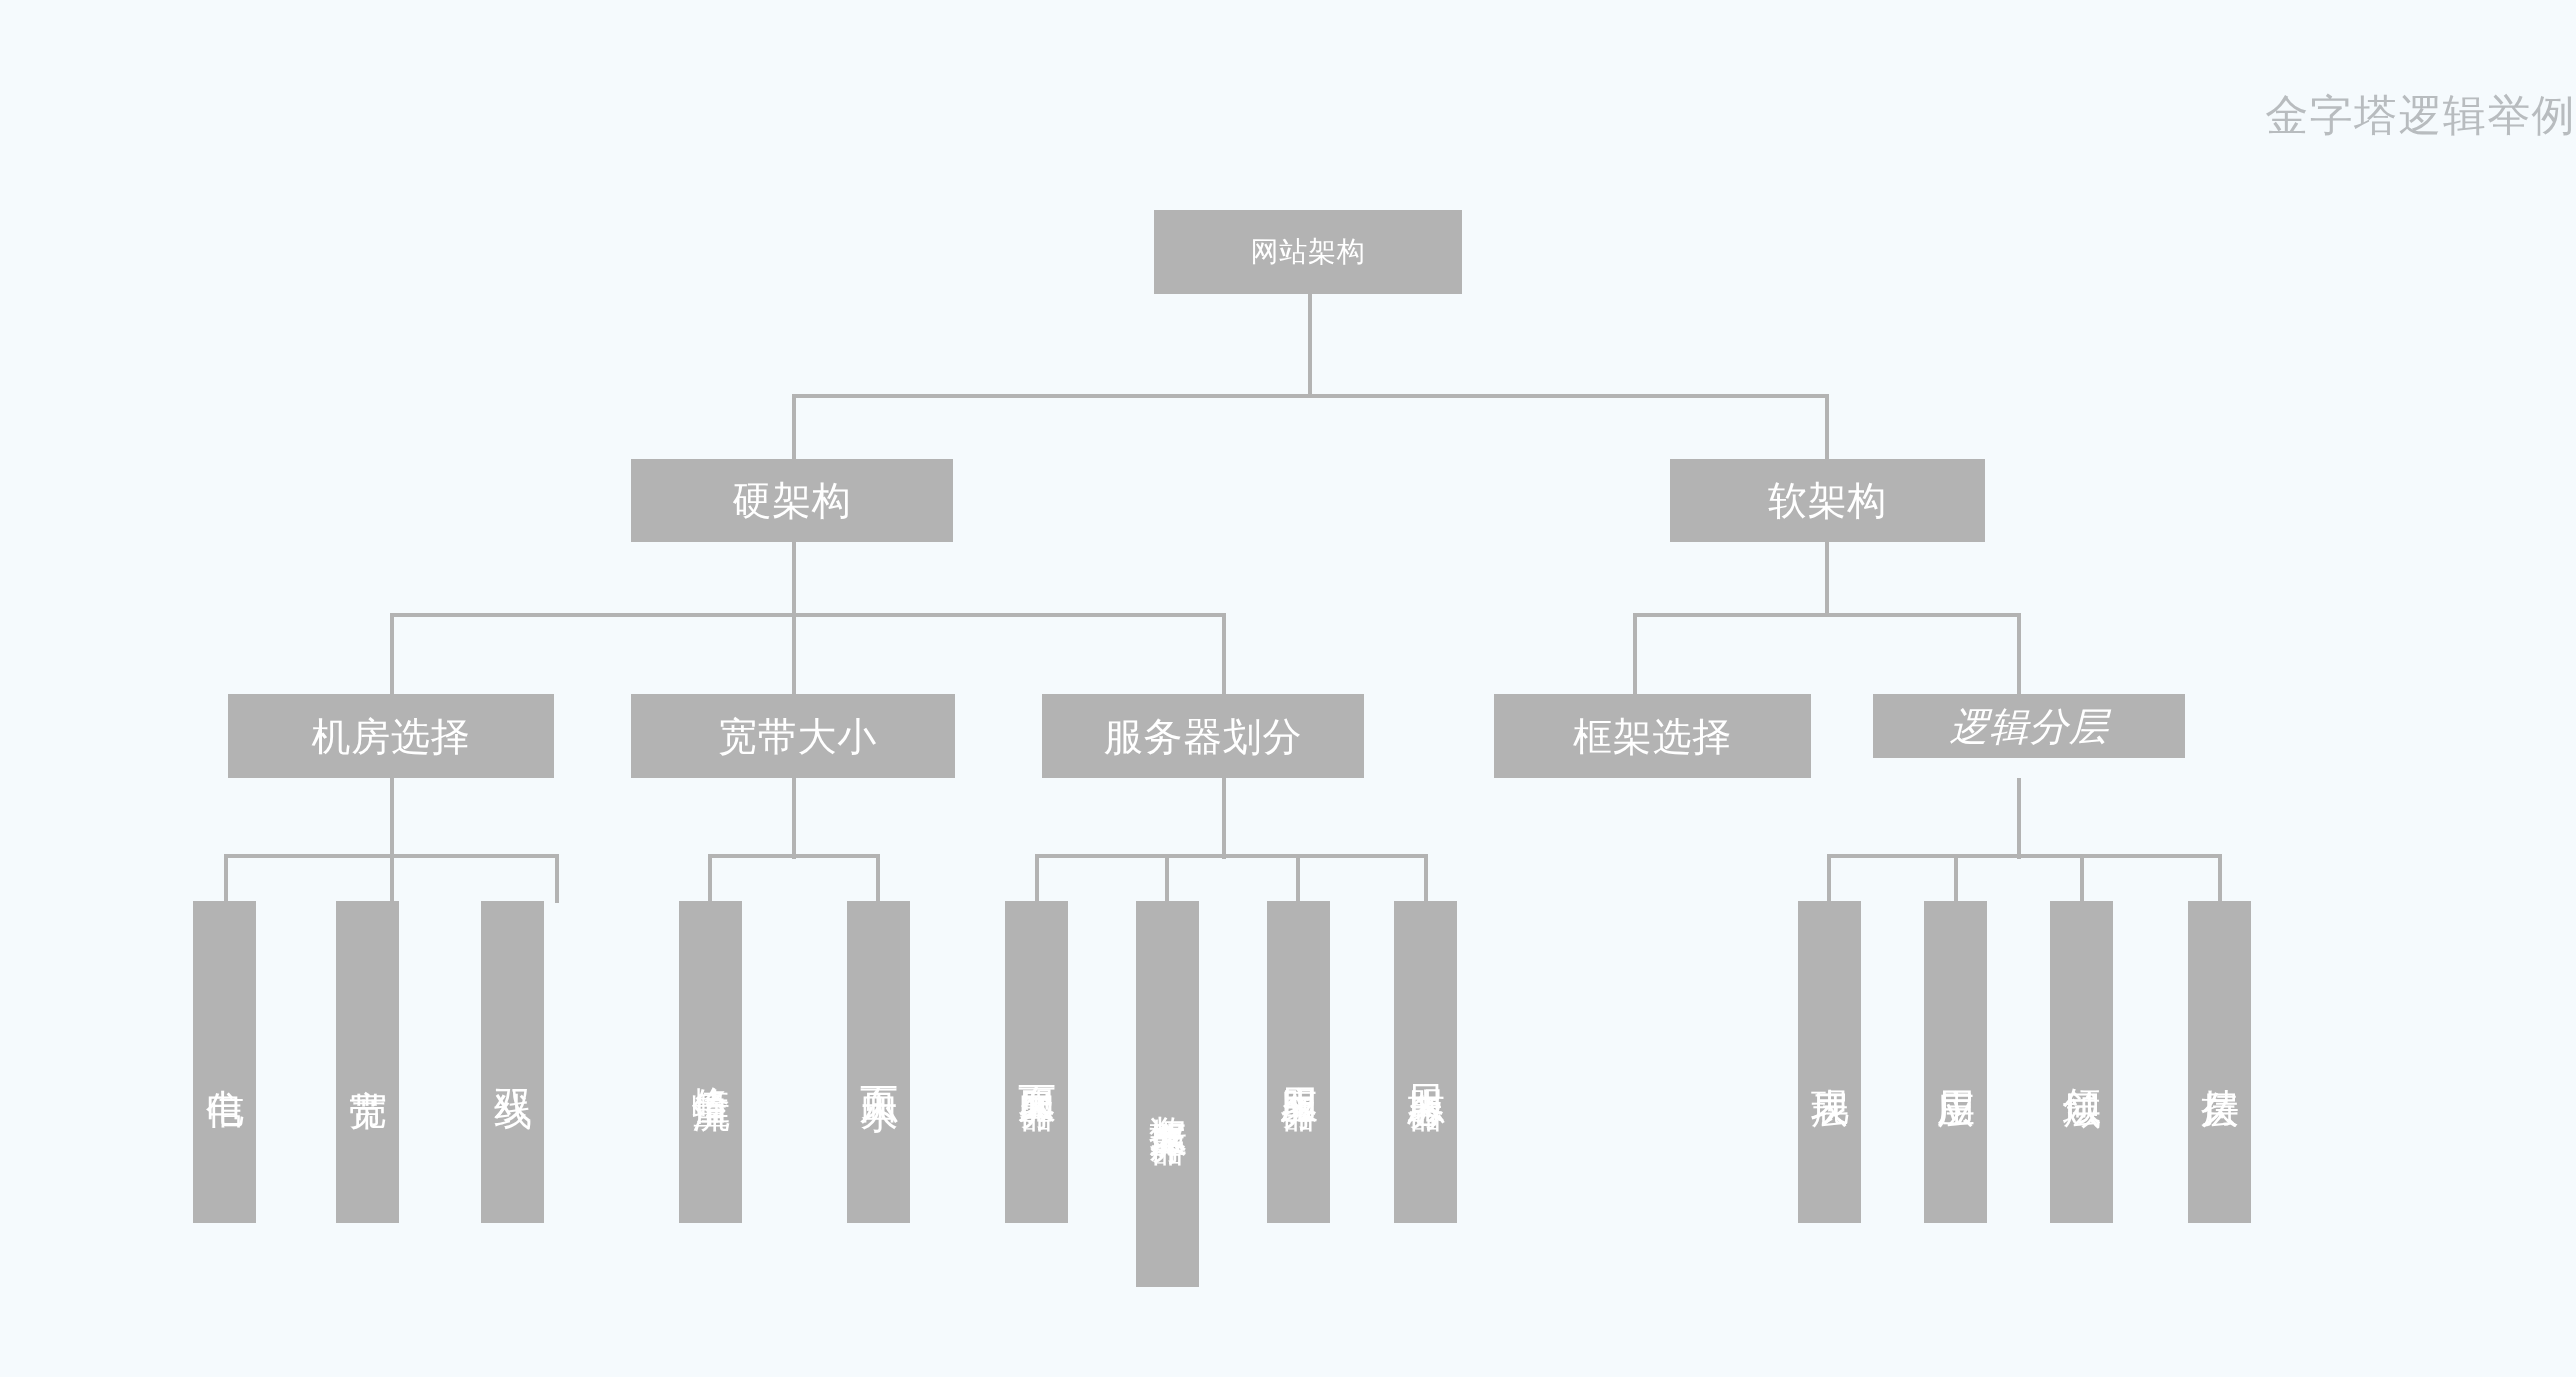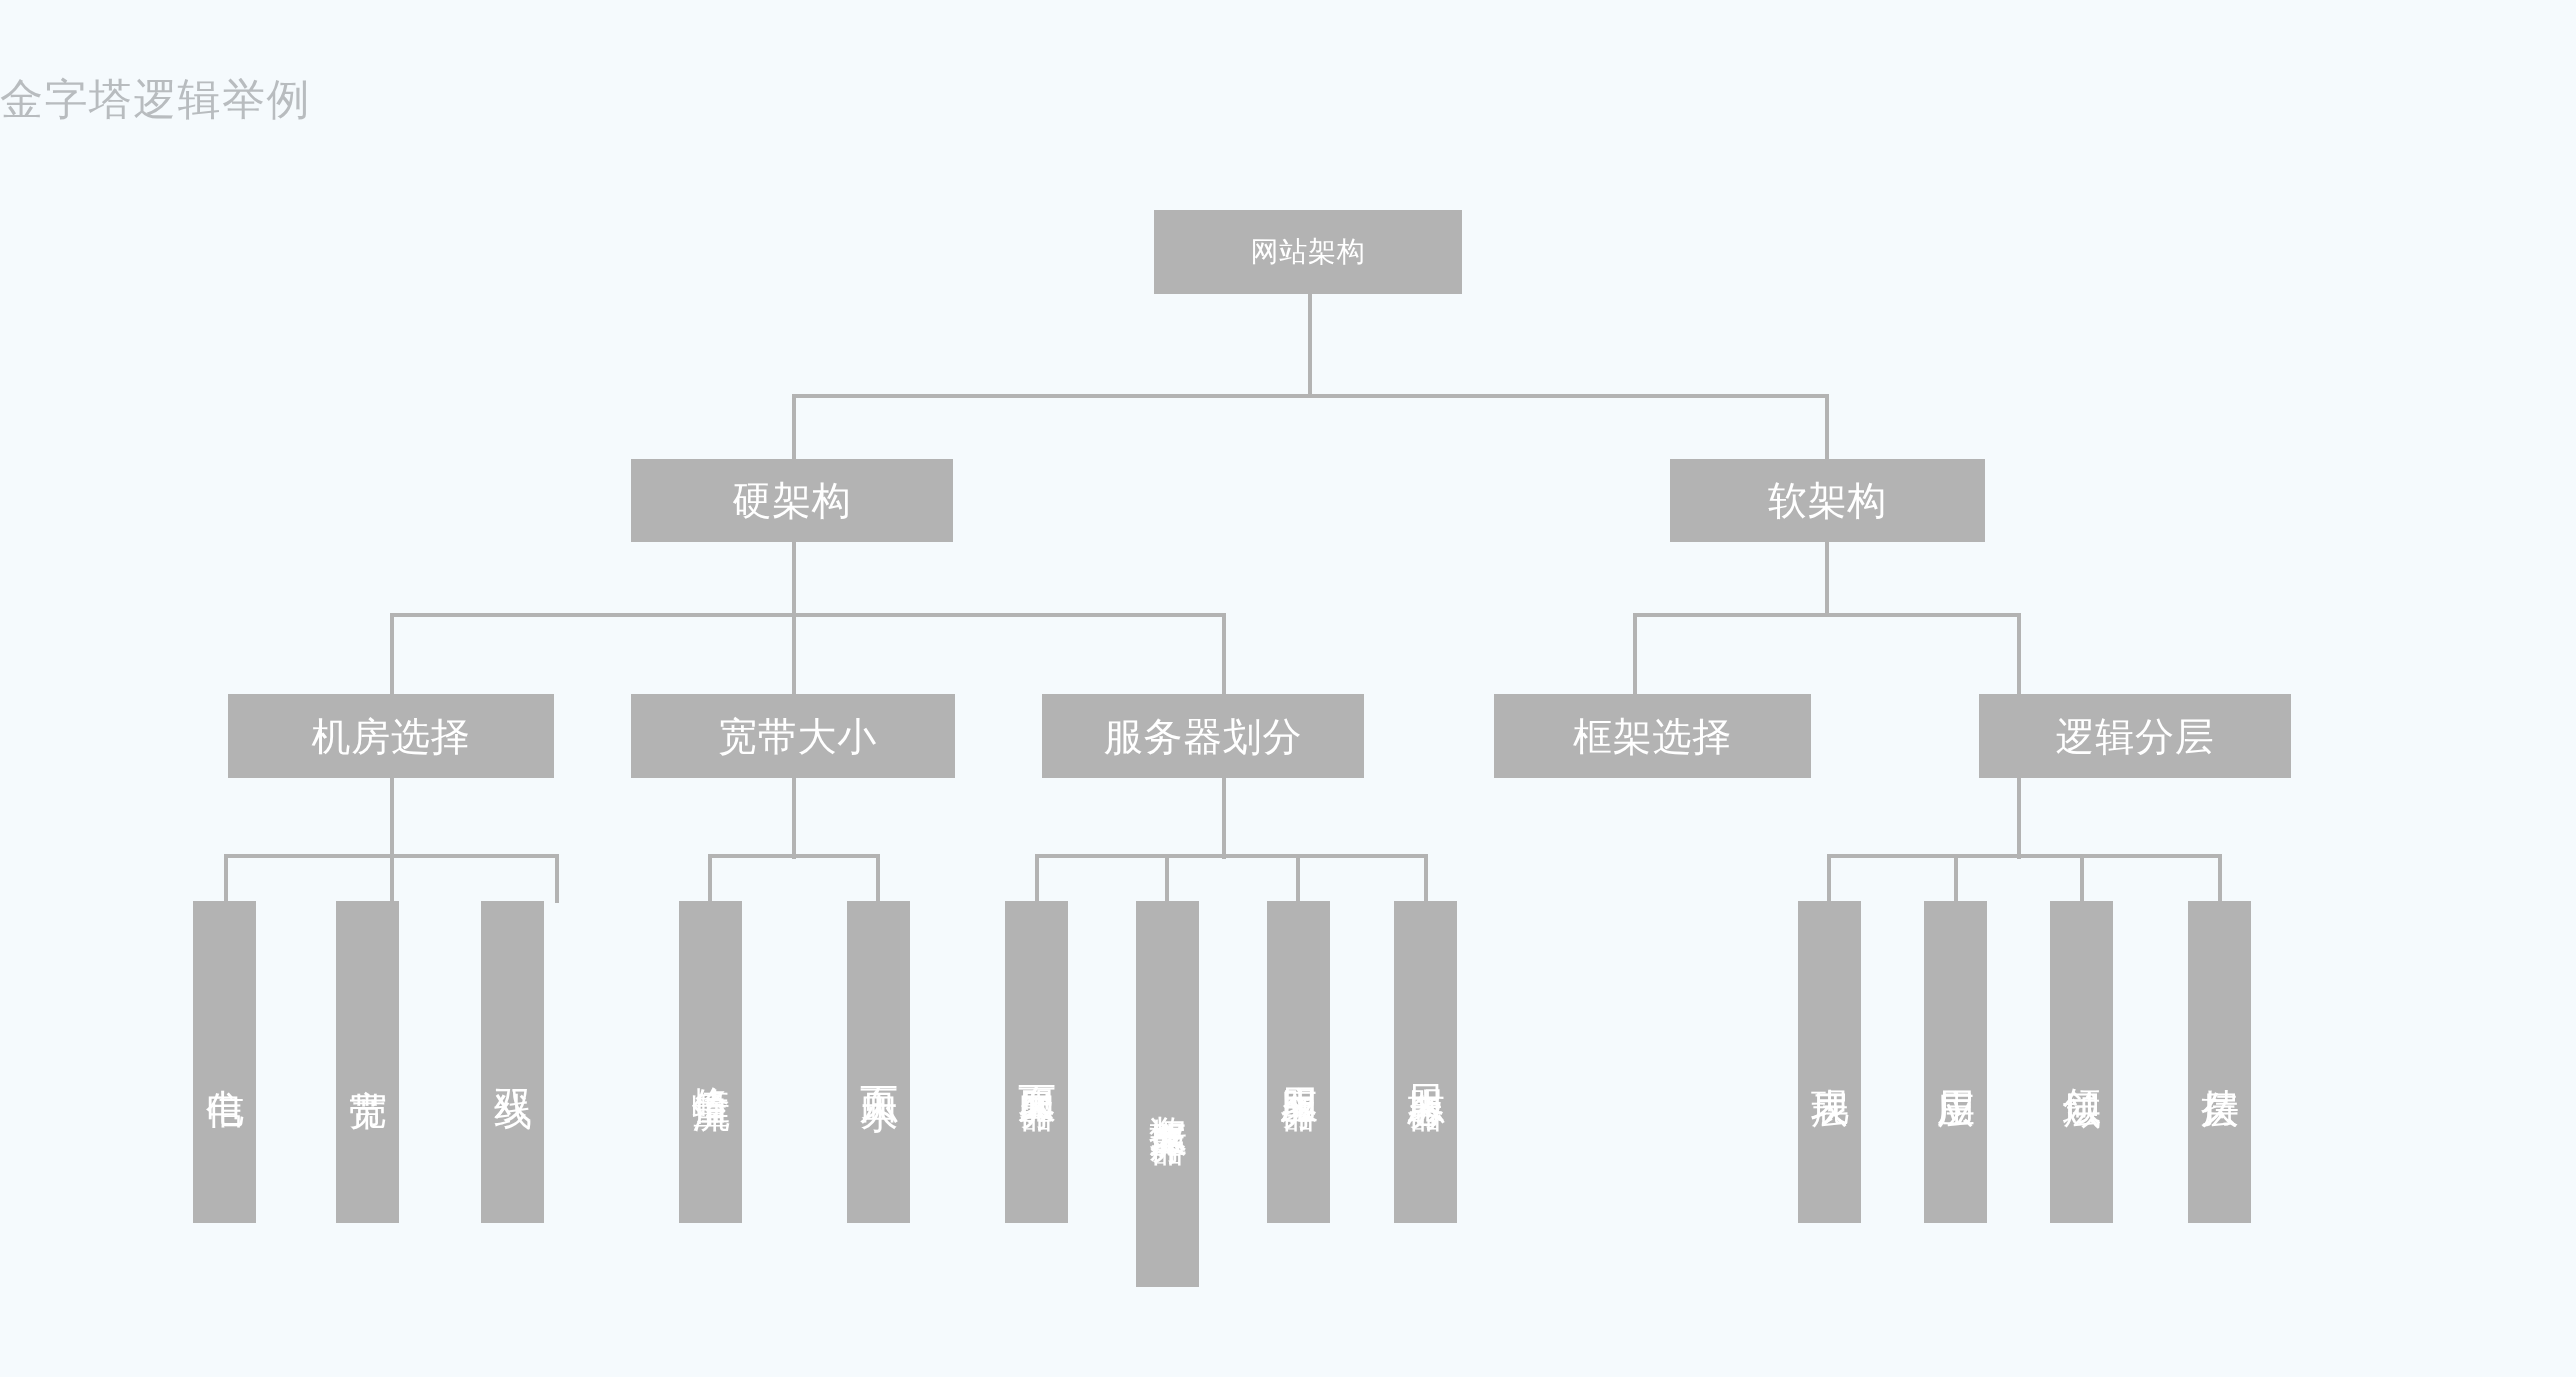--- a/index.html
+++ b/index.html
@@ -19,23 +19,23 @@
     position: relative;
     width: 2576px;
     height: 1377px;
     background: #f5fafd;
   }
 
   
   .diagram-title {
     position: absolute;
     left: 0;
-    top: 76px;
+    top: 92px;
     width: 2576px;
-    text-align: left;
+    text-align: right;
     font-size: 43px;
     line-height: 1.1;
     color: #b8bcbf;
     letter-spacing: 1.4px;
     white-space: nowrap;
   }
 
   
   .node {
     position: absolute;
@@ -127,21 +127,21 @@
 
   <div class="node horiz root" style="left:1154px; top:210px; width:308px; height:84px;">网站架构</div>
 
   <div class="node horiz" style="left:1670px; top:459px; width:315px; height:83px;">软架构</div>
   <div class="node horiz" style="left:631px; top:459px; width:322px; height:83px;">硬架构</div>
 
   <div class="node horiz" style="left:228px; top:694px; width:326px; height:84px;">机房选择</div>
   <div class="node horiz" style="left:631px; top:694px; width:324px; height:84px;padding-left:27px;">宽带大小</div>
   <div class="node horiz" style="left:1042px; top:694px; width:322px; height:84px;">服务器划分</div>
   <div class="node horiz" style="left:1494px; top:694px; width:317px; height:84px;">框架选择</div>
-  <div class="node horiz" style="left:1979px; top:694px; width:312px; height:84px;">逻辑分层</div>
+  <div class="node horiz" style="left:1873px; top:694px; width:312px; height:64px;font-style:italic;">逻辑分层</div>
 
   <div class="node vert" style="left:193px; top:901px; width:63px; height:322px;">电信</div>
   <div class="node vert" style="left:336px; top:901px; width:63px; height:322px;">宽带</div>
   <div class="node vert" style="left:481px; top:901px; width:63px; height:322px;">双线</div>
 
   <div class="node vert" style="left:679px; top:901px; width:63px; height:322px;">峰值流量</div>
   <div class="node vert" style="left:847px; top:901px; width:63px; height:322px;">页面大小</div>
 
   <div class="node vert" style="left:1005px; top:901px; width:63px; height:322px;">页面服务器</div>
   <div class="node vert" style="left:1136px; top:901px; width:63px; height:386px;">数据库服务器</div>

